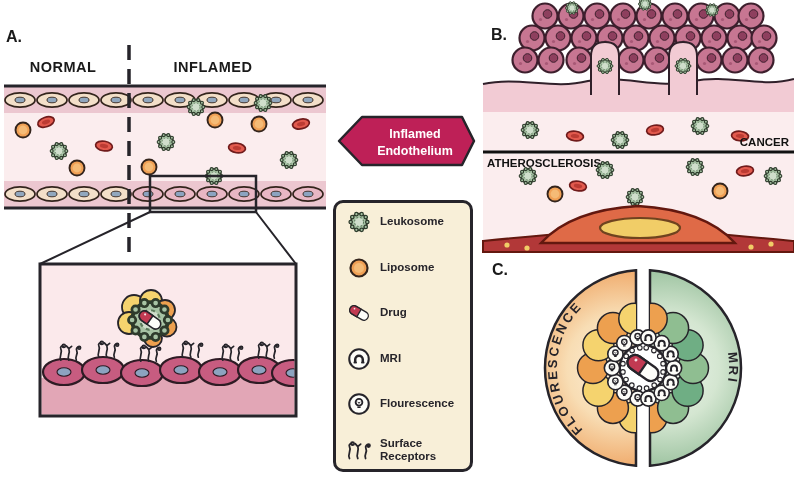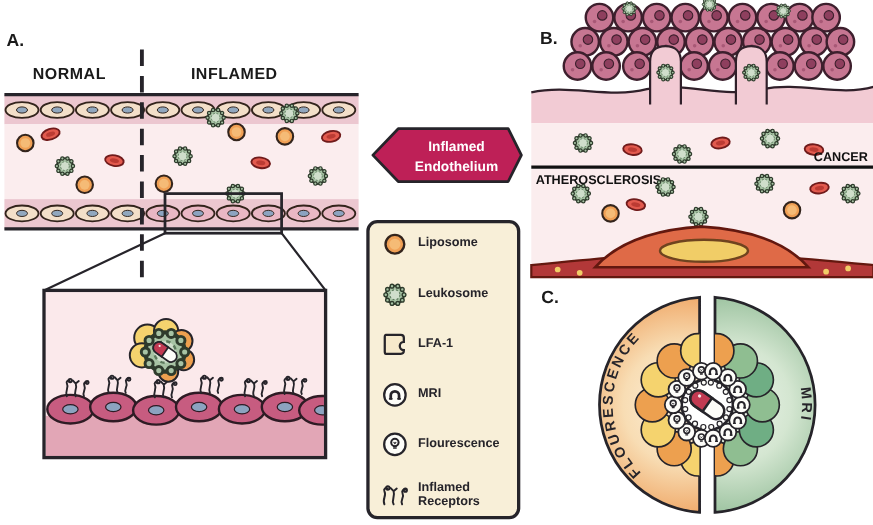--- a/index.html
+++ b/index.html
@@ -211,40 +211,40 @@
   <svg style="left:333px;top:112px" width="144" height="58" viewBox="0 0 144 58">
     <polygon points="6,29 29,5 129,5 141,29 129,53 29,53" stroke="#26242A" stroke-width="2.5" stroke-linejoin="round" fill="#BE2057"></polygon>
     <text x="82" y="25.5" text-anchor="middle" class="bannertext">Inflamed</text>
     <text x="82" y="43" text-anchor="middle" class="bannertext">Endothelium</text>
   </svg>
 
   <div class="legend">
     <div class="lrow">
       <span class="licon">
           <svg width="30" height="26" viewBox="-13 -12 26 24">
+            <use href="#sym-leukosome" transform="scale(1.05)"></use>
+          </svg>
+        </span>
+      <span class="llabel">Leukosome</span>
+    </div>
+    <div class="lrow">
+      <span class="licon">
+          <svg width="30" height="26" viewBox="-13 -12 26 24">
             <use href="#sym-liposome" transform="scale(1.05)"></use>
           </svg>
         </span>
       <span class="llabel">Liposome</span>
     </div>
     <div class="lrow">
       <span class="licon">
           <svg width="30" height="26" viewBox="-13 -12 26 24">
-            <use href="#sym-leukosome" transform="scale(1.05)"></use>
-          </svg>
-        </span>
-      <span class="llabel">Leukosome</span>
-    </div>
-    <div class="lrow">
-      <span class="licon">
-          <svg width="30" height="26" viewBox="-13 -12 26 24">
-            <use href="#sym-lfa1"></use>
-          </svg>
-        </span>
-      <span class="llabel">LFA-1</span>
+            <use href="#sym-capsule" transform="rotate(30) scale(0.62)"></use>
+          </svg>
+        </span>
+      <span class="llabel">Drug</span>
     </div>
     <div class="lrow">
       <span class="licon">
           <svg width="30" height="26" viewBox="-13 -12 26 24">
             <use href="#sym-mri-badge"></use>
           </svg>
         </span>
       <span class="llabel">MRI</span>
     </div>
     <div class="lrow">
@@ -254,21 +254,21 @@
           </svg>
         </span>
       <span class="llabel">Flourescence</span>
     </div>
     <div class="lrow">
       <span class="licon">
           <svg width="30" height="26" viewBox="-13 -12 26 24">
             <use href="#sym-receptors" transform="translate(0,-1) scale(1.1)"></use>
           </svg>
         </span>
-      <span class="llabel">Inflamed Receptors</span>
+      <span class="llabel">Surface Receptors</span>
     </div>
   </div>
 
   <svg style="left:483px;top:0" width="311" height="253" viewBox="0 0 311 253">
     <text x="8" y="40" class="plabel">B.</text>
 
     <path d="M0,84 C35,76 70,90 105,81 C140,74 175,90 210,81 C245,74 280,88 311,79 L311,112 L0,112 Z" fill="#F2CBD4"></path>
     <path d="M0,84 C35,76 70,90 105,81 C140,74 175,90 210,81 C245,74 280,88 311,79" fill="none" stroke="#30202A" stroke-width="2"></path>
 
     <g>

